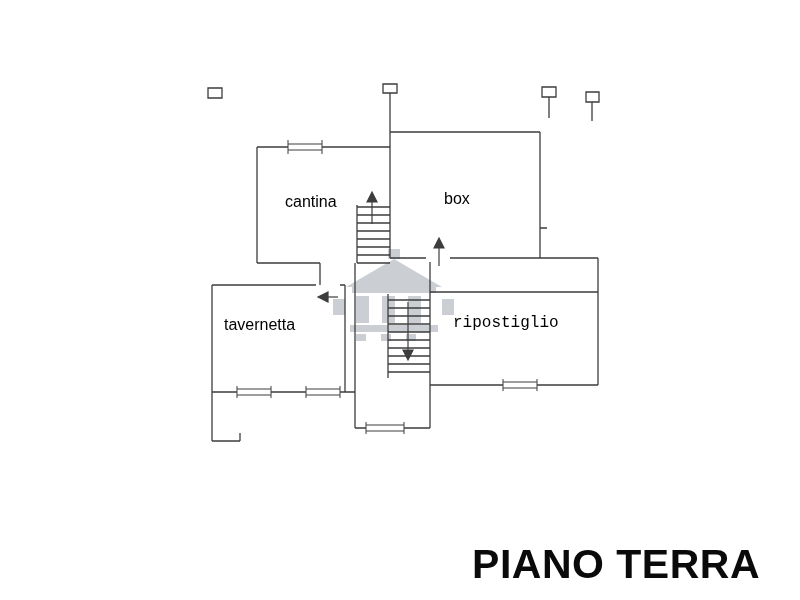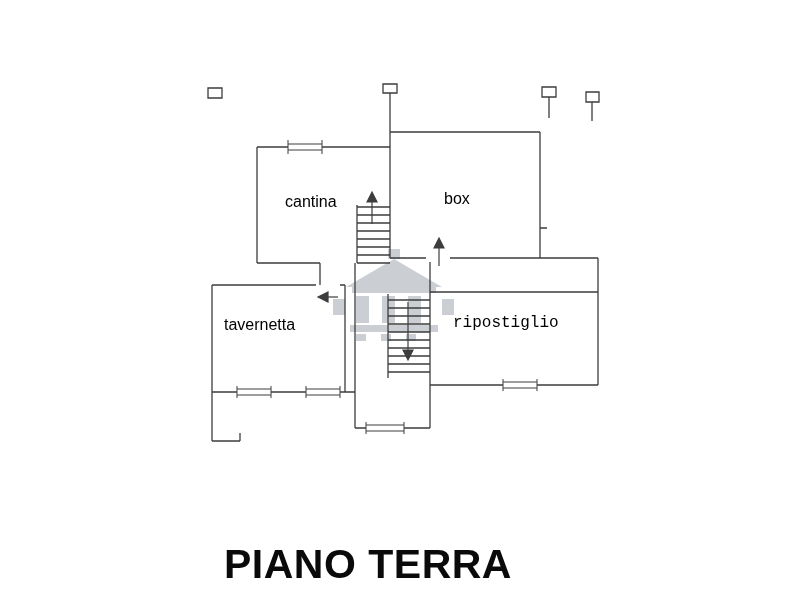--- a/index.html
+++ b/index.html
@@ -16,25 +16,26 @@
     position: absolute;
     font-size: 16px;
     color: #000000;
     white-space: nowrap;
   }
   .plan-title {
     position: absolute;
     top: 541px;
     left: 0;
     width: 736px;
-    text-align: center;
+    text-align: right;
     font-size: 41px;
     font-weight: bold;
     letter-spacing: 0.5px;
     color: #0a0a0a;
+    padding-left: 24px;
   }
 </style>
 </head>
 <body>
 
 <div class="stage">
 
   <svg class="plan-svg" width="800" height="600" viewBox="0 0 800 600">
 
     <g fill="#98a0a8" opacity="0.5">

